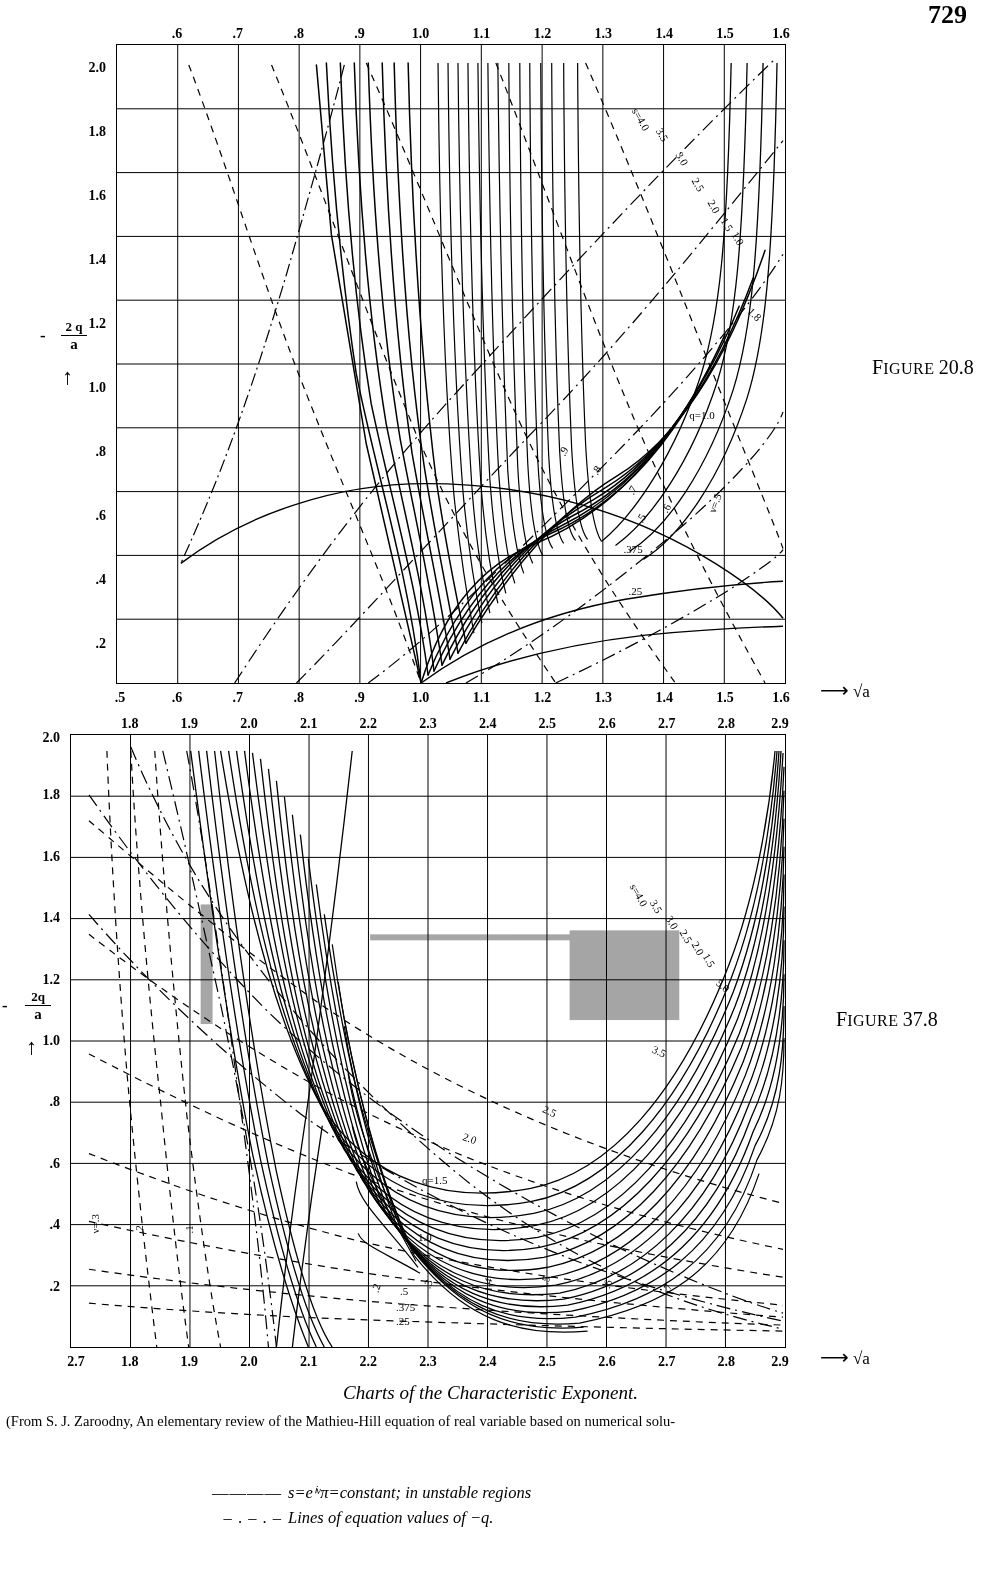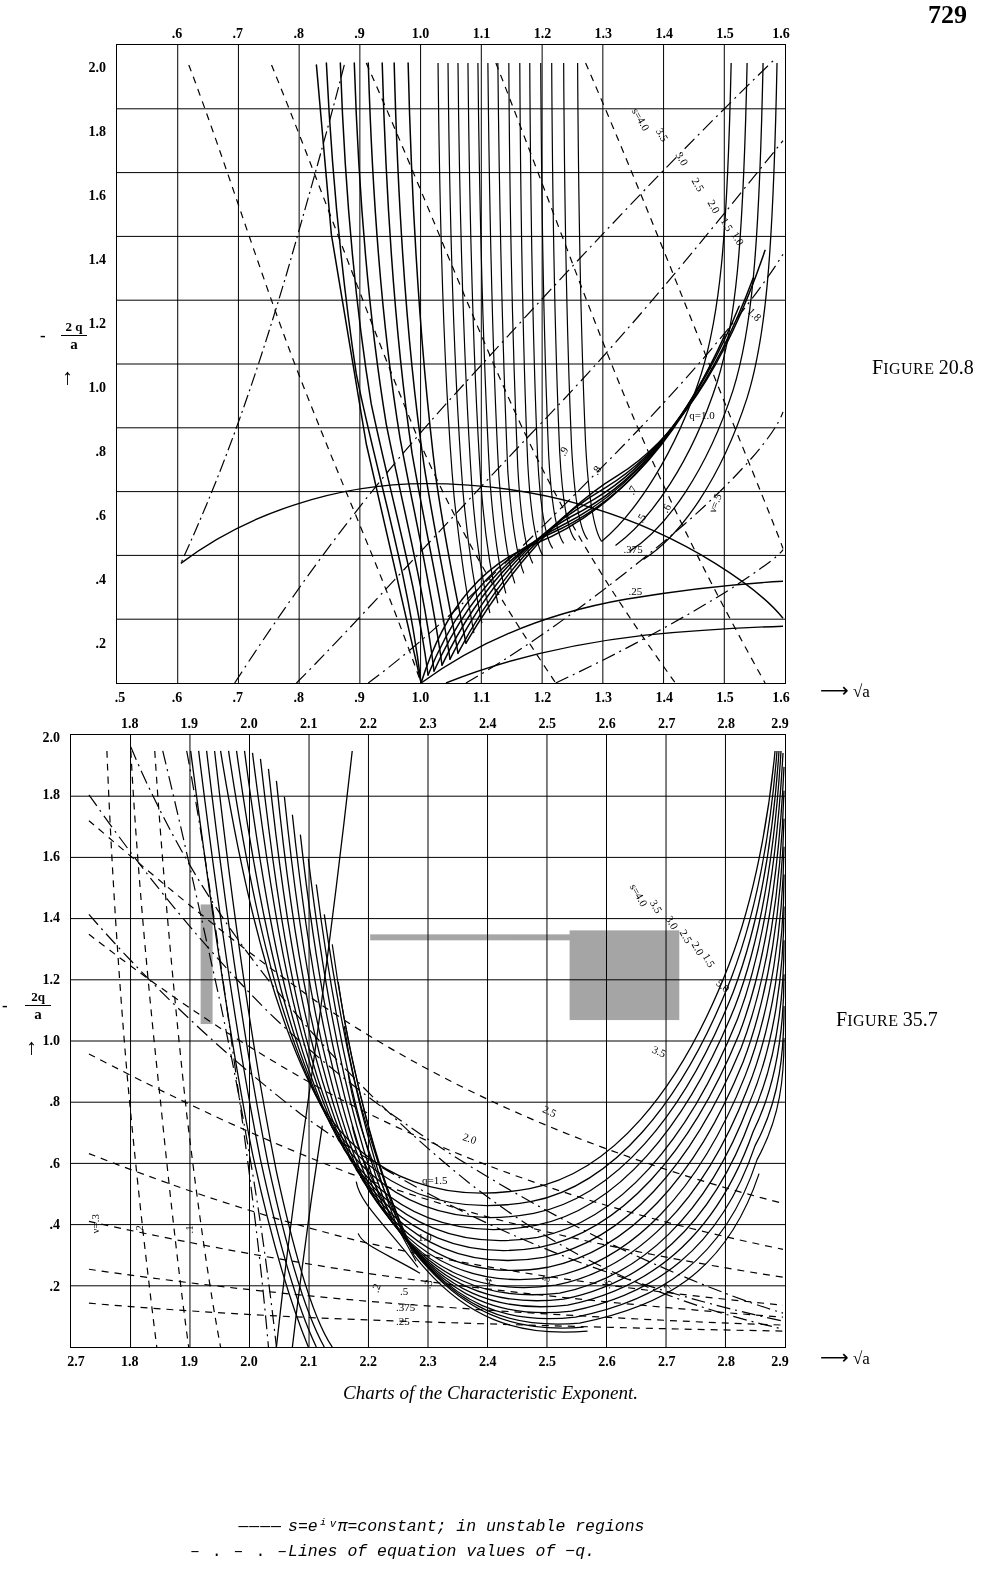--- a/index.html
+++ b/index.html
@@ -42,22 +42,22 @@
 
   .xaxis-label{position:absolute;font-family:"Liberation Serif",serif;font-size:17px;}
   .sqrt{font-style:normal;}
 
   
   .caption-title{position:absolute;width:981px;text-align:center;top:1382px;left:0;
      font-family:"Liberation Serif",serif;font-style:italic;font-size:19px;}
   .source-note{position:absolute;left:6px;top:1412px;width:965px;
      font-family:"Liberation Serif",serif;font-size:14.5px;line-height:18px;text-align:left;}
   .source-note .ind{display:block;text-indent:0;}
-  .legend{position:absolute;left:190px;top:1480px;width:640px;font-family:Liberation Mono, monospace;
-     font-style:italic;font-size:16.5px;line-height:25px;margin-top:34px;}
+  .legend{position:absolute;left:190px;top:1480px;width:640px;font-family:Liberation Serif, serif;
+     font-style:italic;font-size:16.5px;line-height:25px;}
   .legend-row{white-space:nowrap;}
   .legend-key{display:inline-block;width:92px;text-align:right;margin-right:6px;font-style:normal;letter-spacing:1px;}
 </style>
 </head>
 <body>
 
 <div class="page-header">
   <div class="page-number">729</div>
 </div>
 
@@ -416,26 +416,27 @@
     <span class="den">a</span>
   </span>
 </div>
 <div class="arrow-up" style="left:26px;top:1038px;">↑</div>
 
 <div class="xaxis-label" style="left:820px;top:1345px;">
   <span style="font-size:20px;">⟶</span>&nbsp;<span class="sqrt">√a</span>
 </div>
 
 <div class="fig-caption" id="cap-209">
-  <span style="font-size:20px;">F</span><span class="sc" style="font-size:16px;letter-spacing:0.5px;">IGURE</span>&nbsp;<span style="font-size:20px;">35.7</span>
+  <span style="font-size:20px;">F</span><span class="sc" style="font-size:16px;letter-spacing:0.5px;">IGURE</span>&nbsp;<span style="font-size:20px;">37.8</span>
 </div>
 
 <div class="caption-title">Charts of the Characteristic Exponent.</div>
 
 <div class="source-note">
+  <span class="ind">(From S. J. Zaroodny, An elementary review of the Mathieu-Hill equation of real variable based on numerical solu-</span>
 </div>
 
 <div class="legend">
   <div class="legend-row">
     <span class="legend-key">————</span><span>s=eⁱᵛπ=constant; in unstable regions</span>
   </div>
   <div class="legend-row">
     <span class="legend-key">– . – . –</span><span>Lines of equation values of −q.</span>
   </div>
 </div>

